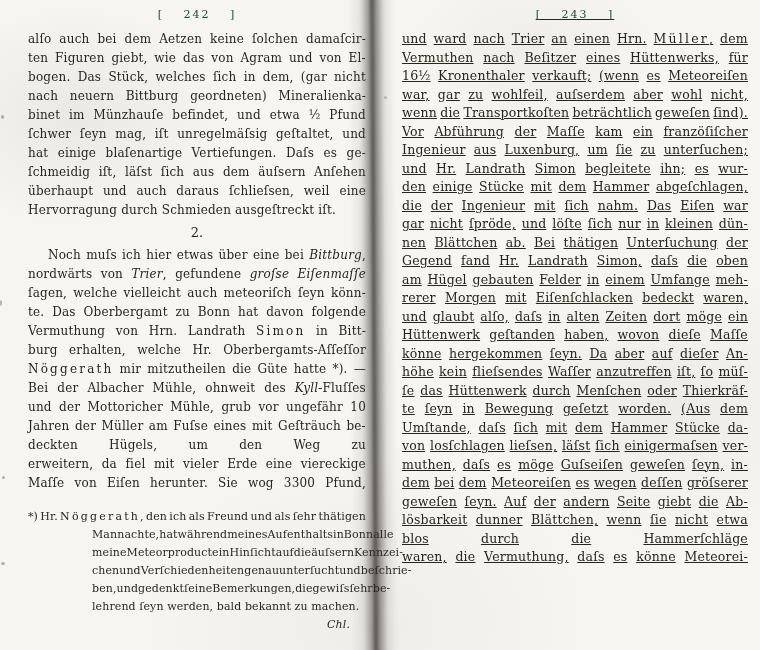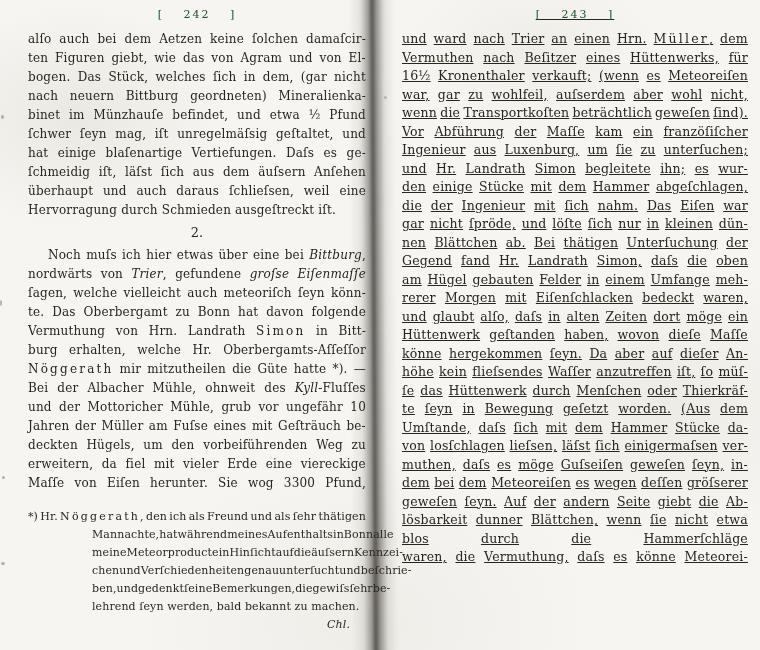--- a/index.html
+++ b/index.html
@@ -262,21 +262,20 @@
           <span class="word">eines</span>
           <span class="word">mit</span>
           <span class="word">Geſträuch</span>
           <span class="word">be-</span>
         </div>
         <div class="line">
           <span class="word">deckten</span>
           <span class="word">Hügels,</span>
           <span class="word">um</span>
           <span class="word">den</span>
-          <span class="word">vorbeiführenden</span>
           <span class="word">Weg</span>
           <span class="word">zu</span>
         </div>
         <div class="line">
           <span class="word">erweitern,</span>
           <span class="word">da</span>
           <span class="word">fiel</span>
           <span class="word">mit</span>
           <span class="word">vieler</span>
           <span class="word">Erde</span>

